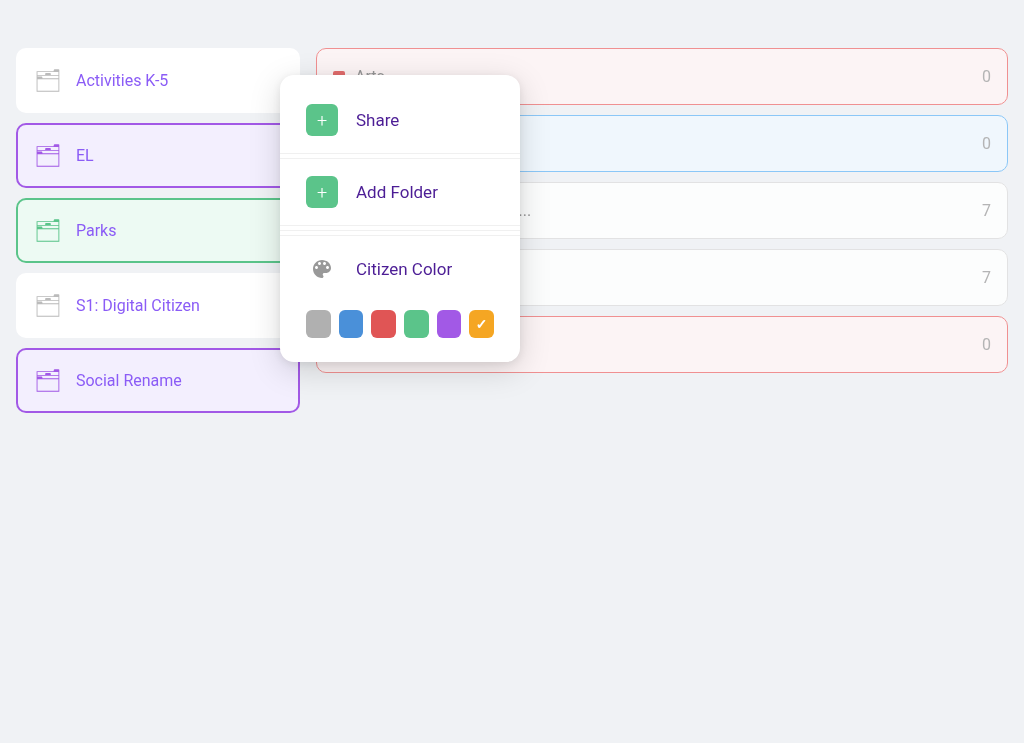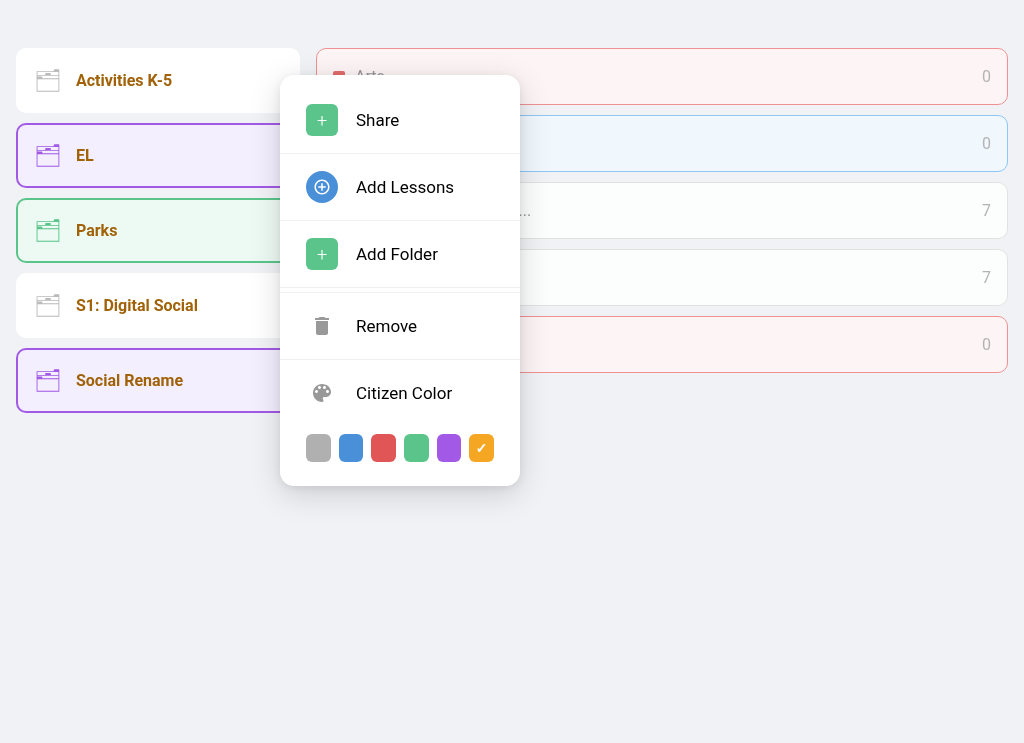--- a/index.html
+++ b/index.html
@@ -92,22 +92,22 @@
     .folder-icon {
       font-size: 26px;
       flex-shrink: 0;
     }
     .folder-icon.gray-icon { color: #aaa; }
     .folder-icon.purple-icon { color: #a259e6; }
     .folder-icon.green-icon { color: #5bc48a; }
 
     .folder-label {
       font-size: 16px;
-      color: #a16207;
-      font-weight: 700;
+      color: #8b5cf6;
+      font-weight: 400;
     }
 
     
     .right-col {
       flex: 1;
       display: flex;
       flex-direction: column;
       gap: 10px;
       opacity: 0.85;
     }
@@ -186,21 +186,21 @@
       width: 32px;
       height: 32px;
       display: flex;
       align-items: center;
       justify-content: center;
       flex-shrink: 0;
     }
 
     .menu-label {
       font-size: 17px;
-      color: #000000;
+      color: #4c1d95;
       font-weight: 400;
     }
 
     
     .share-icon-bg {
       width: 32px;
       height: 32px;
       background: #5bc48a;
       border-radius: 6px;
       display: flex;
@@ -293,21 +293,21 @@
         <div class="folder-item purple">
           <span class="folder-icon purple-icon" style="color: rgb(162, 89, 230); font-size: 22px;">🗂</span>
           <span class="folder-label">EL</span>
         </div>
         <div class="folder-item green">
           <span class="folder-icon green-icon" style="color: rgb(91, 196, 138); font-size: 22px;">🗂</span>
           <span class="folder-label">Parks</span>
         </div>
         <div class="folder-item gray">
           <span class="folder-icon gray-icon" style="color: rgb(187, 187, 187); font-size: 22px;">🗂</span>
-          <span class="folder-label">S1: Digital Social</span>
+          <span class="folder-label">S1: Digital Citizen</span>
         </div>
         <div class="folder-item purple">
           <span class="folder-icon purple-icon" style="color: rgb(162, 89, 230); font-size: 22px;">🗂</span>
           <span class="folder-label">Social Rename</span>
         </div>
       </div>
 
     <div class="right-col">
     <div class="lesson-item red-border">
           <div class="lesson-left">
@@ -347,47 +347,29 @@
   </div>
 
   <div class="context-menu">
   <div class="menu-item">
         <div class="menu-icon">
           <div class="share-icon-bg">+</div>
         </div>
         <span class="menu-label">Share</span>
       </div>
       <div class="menu-divider"></div>
-      <div class="menu-item">
-        <div class="menu-icon">
-          <div class="add-lessons-icon-bg">
-        <svg width="18" height="18" viewBox="0 0 24 24" fill="white">
-          <path d="M12 2C6.48 2 2 6.48 2 12s4.48 10 10 10 10-4.48 10-10S17.52 2 12 2zm0 18c-4.41 0-8-3.59-8-8s3.59-8 8-8 8 3.59 8 8-3.59 8-8 8zm-1-13h2v4h4v2h-4v4h-2v-4H7v-2h4z"></path>
-        </svg>
-      </div>
-        </div>
-        <span class="menu-label">Add Lessons</span>
-      </div>
       <div class="menu-divider"></div>
       <div class="menu-item">
         <div class="menu-icon">
           <div class="add-folder-icon-bg">+</div>
         </div>
         <span class="menu-label">Add Folder</span>
       </div>
       <div class="menu-divider"></div>
       <div class="menu-divider"></div>
-      <div class="menu-item">
-        <div class="menu-icon">
-          <svg width="24" height="24" viewBox="0 0 24 24" fill="#999">
-        <path d="M6 19c0 1.1.9 2 2 2h8c1.1 0 2-.9 2-2V7H6v12zM19 4h-3.5l-1-1h-5l-1 1H5v2h14V4z"></path>
-      </svg>
-        </div>
-        <span class="menu-label">Remove</span>
-      </div>
       <div class="menu-divider"></div>
       <div class="menu-item">
         <div class="menu-icon">
           <svg width="24" height="24" viewBox="0 0 24 24" fill="#999">
         <path d="M12 3c-4.97 0-9 4.03-9 9s4.03 9 9 9c.83 0 1.5-.67 1.5-1.5 0-.39-.15-.74-.39-1.01-.23-.26-.38-.61-.38-.99 0-.83.67-1.5 1.5-1.5H16c2.76 0 5-2.24 5-5 0-4.42-4.03-8-9-8zm-5.5 9c-.83 0-1.5-.67-1.5-1.5S5.67 9 6.5 9 8 9.67 8 10.5 7.33 12 6.5 12zm3-4C8.67 8 8 7.33 8 6.5S8.67 5 9.5 5s1.5.67 1.5 1.5S10.33 8 9.5 8zm5 0c-.83 0-1.5-.67-1.5-1.5S13.67 5 14.5 5s1.5.67 1.5 1.5S15.33 8 14.5 8zm3 4c-.83 0-1.5-.67-1.5-1.5S16.67 9 17.5 9s1.5.67 1.5 1.5-.67 1.5-1.5 1.5z"></path>
       </svg>
         </div>
         <span class="menu-label">Citizen Color</span>
       </div>
       <div class="color-picker-row">

